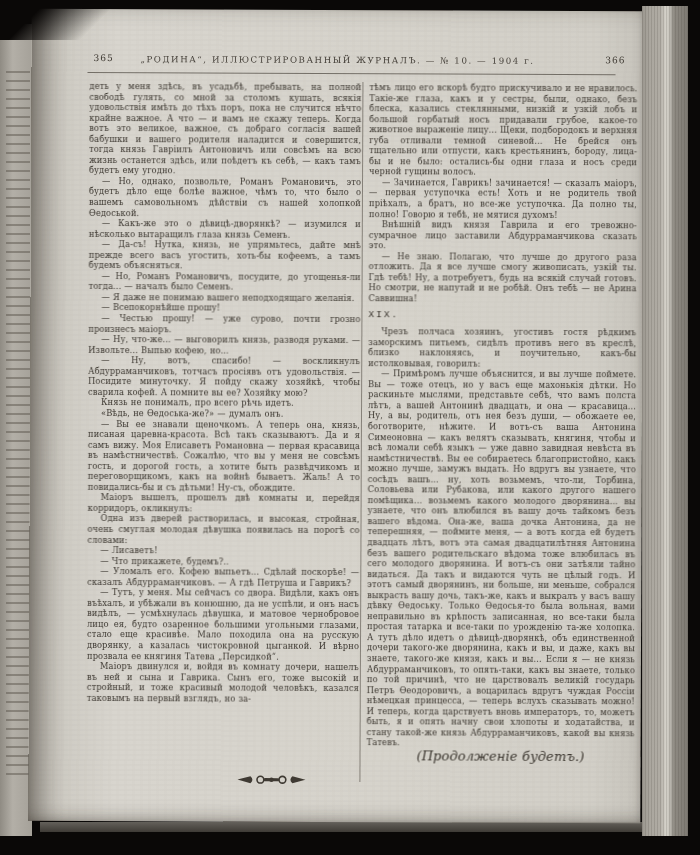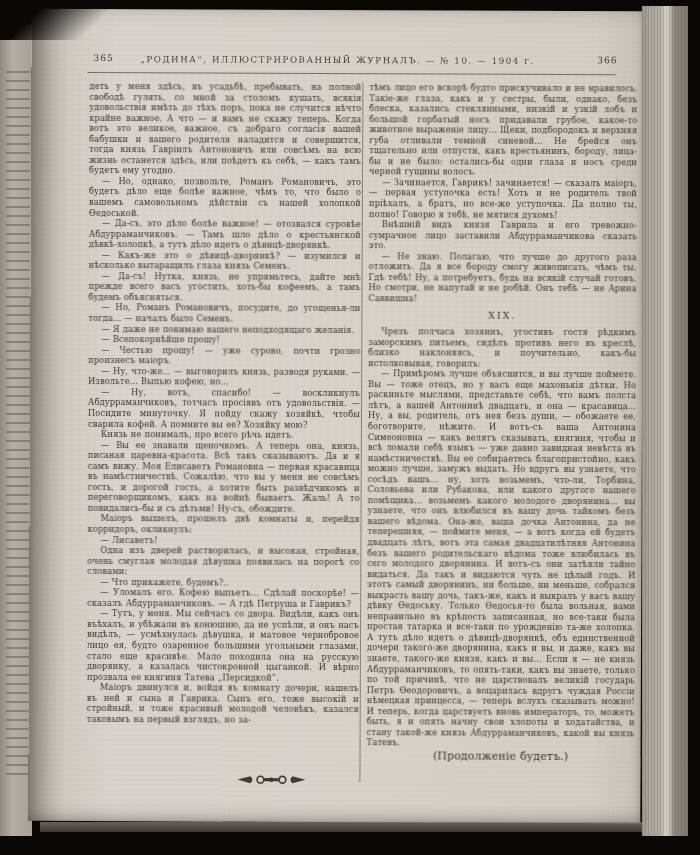--- a/index.html
+++ b/index.html
@@ -16,38 +16,38 @@
     background:linear-gradient(90deg,#b7b3ab 0%,#cfccc4 6%,#d8d5ce 14%,#d6d3cb 60%,#d2cfc7 92%,#c6c3bb 100%);
     box-shadow:inset 18px 0 28px -12px rgba(40,35,28,.55), inset -6px 0 12px -8px rgba(40,35,28,.35), inset 0 -10px 18px -12px rgba(40,35,28,.4);
     transform:rotate(.25deg);transform-origin:50% 50%;overflow:hidden;}
   #page .grain{position:absolute;inset:0;opacity:.18;pointer-events:none;
     background:repeating-linear-gradient(180deg,rgba(120,112,100,.12) 0 2px,transparent 2px 5px),
                repeating-linear-gradient(90deg,rgba(120,112,100,.07) 0 3px,transparent 3px 8px);}
 
   
   .runhead{position:absolute;top:44px;left:0;width:612px;height:16px;color:#3d3831;}
   .pagenum{position:absolute;top:0;font-size:9px;letter-spacing:1px;}
-  #pn-left{left:62px;} #pn-right{right:26px;}
+  #pn-left{left:62px;} #pn-right{right:18px;}
   .journal-title{position:absolute;top:1px;left:0;width:100%;text-align:center;
     font-size:8.6px;letter-spacing:1.6px;color:#46413a;}
   .head-rule{position:absolute;top:63px;left:56px;width:528px;height:1px;background:#5a554d;opacity:.8;}
 
   
   .col{position:absolute;top:72px;width:272px;height:716px;overflow:hidden;
     font-size:8.3px;line-height:10.55px;color:#3a352e;text-align:justify;
     filter:blur(.22px);letter-spacing:.1px;word-spacing:.4px;}
   #col-left{left:58px;}
   #col-right{left:338px;width:268px;}
   .col p{margin:0;text-indent:13px;}
   .col p.noindent{text-indent:0;}
   #column-divider{position:absolute;top:72px;left:331px;width:1px;height:700px;background:#6b665e;opacity:.75;}
 
-  .chapter-head{margin:7px 0 5px 0 !important;text-indent:0 !important;text-align:center;
-    font-size:9.5px;letter-spacing:2px;color:#3a352e;}
-  .continuation-note{margin-top:3px !important;text-indent:0 !important;text-align:center;font-size:11px;}
+  .chapter-head{margin:7px 0 5px 0 !important;text-indent:0 !important;text-align:left;
+    font-size:9.5px;letter-spacing:2px;color:#3a352e;font-family:Liberation Mono, monospace;}
+  .continuation-note{margin-top:3px !important;text-indent:0 !important;text-align:center;font-size:13px;font-style:italic;}
 
   
   #ornament{position:absolute;left:208px;top:764px;width:70px;height:12px;}
 
   
   #fore-edge{position:absolute;left:642px;top:6px;width:46px;height:830px;
     background:linear-gradient(90deg,#9b978f 0,#aaa69e 8px,#b0aca4 18px,#d6d3cb 24px,#c9c6be 27px,#8e8a82 32px,#7e7a73 46px);}
   #fore-edge .striae{position:absolute;inset:0;opacity:.5;
     background:repeating-linear-gradient(90deg,rgba(70,65,58,.35) 0 1px,transparent 1px 3px);}
 
@@ -70,48 +70,48 @@
     <div class="runhead">
       <span class="pagenum" id="pn-left">365</span>
       <div class="journal-title">„РОДИНА“, ИЛЛЮСТРИРОВАННЫЙ ЖУРНАЛЪ. — № 10. — 1904 г.</div>
       <span class="pagenum" id="pn-right">366</span>
     </div>
     <div class="head-rule"></div>
 
     <div class="col" id="col-left">
         <p class="para noindent">деть у меня здѣсь, въ усадьбѣ, пребывать, на полной свободѣ гулять, со мной за столомъ кушать, всякія удовольствія имѣть до тѣхъ поръ, пока не случится нѣчто крайне важное. А что — и вамъ не скажу теперь. Когда вотъ это великое, важное, съ добраго согласія вашей бабушки и вашего родителя наладится и совершится, тогда князь Гавріилъ Антоновичъ или совсѣмъ на всю жизнь останется здѣсь, или поѣдетъ къ себѣ, — какъ тамъ будетъ ему угодно.</p>
         <p class="para">— Но, однако, позвольте, Романъ Романовичъ, это будетъ дѣло еще болѣе важное, чѣмъ то, что было о вашемъ самовольномъ дѣйствіи съ нашей холопкой Ѳедоськой.</p>
-        <p class="para">— Да-съ, это дѣло болѣе важное! — отозвался суровѣе Абдурраманчиковъ. — Тамъ шло дѣло о крестьянской дѣвкѣ-холопкѣ, а тутъ дѣло идетъ о дѣвицѣ-дворянкѣ.</p>
         <p class="para">— Какъ-же это о дѣвицѣ-дворянкѣ? — изумился и нѣсколько вытаращилъ глаза князь Семенъ.</p>
         <p class="para">— Да-съ! Нутка, князь, не упрямьтесь, дайте мнѣ прежде всего васъ угостить, хоть-бы кофеемъ, а тамъ будемъ объясняться.</p>
         <p class="para">— Но, Романъ Романовичъ, посудите, до угощенья-ли тогда... — началъ было Семенъ.</p>
         <p class="para">— Я даже не понимаю вашего неподходящаго желанія.</p>
         <p class="para">— Всепокорнѣйше прошу!</p>
         <p class="para">— Честью прошу! — уже сурово, почти грозно произнесъ маіоръ.</p>
         <p class="para">— Ну, что-же... — выговорилъ князь, разводя руками. — Извольте... Выпью кофею, но...</p>
         <p class="para">— Ну, вотъ, спасибо! — воскликнулъ Абдурраманчиковъ, тотчасъ просіявъ отъ удовольствія. — Посидите минуточку. Я пойду скажу хозяйкѣ, чтобы сварила кофей. А помните вы ее? Хозяйку мою?</p>
         <p class="para">Князь не понималъ, про всего рѣчь идетъ.</p>
+        <p class="para">«Вѣдь, не Ѳедоська-же?» — думалъ онъ.</p>
         <p class="para">— Вы ее знавали щеночкомъ. А теперь она, князь, писаная царевна-красота. Всѣ такъ сказываютъ. Да и я самъ вижу. Моя Елисаветъ Романовна — первая красавица въ намѣстничествѣ. Сожалѣю, что вы у меня не совсѣмъ гость, и дорогой гость, а хотите быть развѣдчикомъ и переговорщикомъ, какъ на войнѣ бываетъ. Жаль! А то повидались-бы и съ дѣтьми! Ну-съ, обождите.</p>
         <p class="para">Маіоръ вышелъ, прошелъ двѣ комнаты и, перейдя корридоръ, окликнулъ:</p>
+        <p class="para">Одна изъ дверей растворилась, и высокая, стройная, очень смуглая молодая дѣвушка появилась на порогѣ со словами:</p>
         <p class="para">— Лисаветъ!</p>
-        <p class="para">Одна изъ дверей растворилась, и высокая, стройная, очень смуглая молодая дѣвушка появилась на порогѣ со словами:</p>
         <p class="para">— Что прикажете, будемъ?..</p>
         <p class="para">— Уломалъ его. Кофею выпьетъ... Сдѣлай поскорѣе! — сказалъ Абдурраманчиковъ. — А гдѣ Петруша и Гаврикъ?</p>
         <p class="para">— Тутъ, у меня. Мы сейчасъ со двора. Видѣли, какъ онъ въѣхалъ, и убѣжали въ конюшню, да не успѣли, и онъ насъ видѣлъ, — усмѣхнулась дѣвушка, и матовое чернобровое лицо ея, будто озаренное большими угольными глазами, стало еще красивѣе. Мало походила она на русскую дворянку, а казалась чистокровной цыганкой. И вѣрно прозвала ее княгиня Татева „Персидкой“.</p>
         <p class="para">Маіоръ двинулся и, войдя въ комнату дочери, нашелъ въ ней и сына и Гаврика. Сынъ его, тоже высокій и стройный, и тоже красивый молодой человѣкъ, казался таковымъ на первый взглядъ, но за-</p>
       </div>
 
     <div id="column-divider"></div>
 
     <div class="col" id="col-right">
       <div>
           <p class="para noindent">тѣмъ лицо его вскорѣ будто прискучивало и не нравилось. Такіе-же глаза, какъ и у сестры, были, однако, безъ блеска, казались стеклянными, низкій и узкій лобъ и большой горбатый носъ придавали грубое, какое-то животное выраженіе лицу... Щеки, подбородокъ и верхняя губа отливали темной синевой... Не брейся онъ тщательно или отпусти, какъ крестьянинъ, бороду, лица-бы и не было: остались-бы одни глаза и носъ среди черной гущины волосъ.</p>
           <p class="para">— Зачинается, Гаврикъ! зачинается! — сказалъ маіоръ, — первая уступочка есть! Хоть и не родитель твой пріѣхалъ, а братъ, но все-же уступочка. Да полно ты, полно! Говорю я тебѣ, не мятися духомъ!</p>
           <p class="para">Внѣшній видъ князя Гаврила и его тревожно-сумрачное лицо заставили Абдурраманчикова сказать это.</p>
-          <p class="para">— Не знаю. Полагаю, что лучше до другого раза отложить. Да я все бороду смогу живописать, чѣмъ ты. Гдѣ тебѣ! Ну, а потребуетъ, будь на всякій случай готовъ. Но смотри, не напутай и не робѣй. Онъ тебѣ — не Арина Саввишна!</p>
+          <p class="para">— Не знаю. Полагаю, что лучше до другого раза отложить. Да я все лучше смогу живописать, узкій ты. Гдѣ тебѣ! Ну, а потребуетъ, будь на всякій случай готовъ. Но смотри, не напутай и не робѣй. Онъ тебѣ — не Арина Саввишна!</p>
         </div>
       <p class="chapter-head">XIX.</p>
       <div>
           <p class="para">Чрезъ полчаса хозяинъ, угостивъ гостя рѣдкимъ заморскимъ питьемъ, сидѣлъ противъ него въ креслѣ, близко наклоняясь, и поучительно, какъ-бы истолковывая, говорилъ:</p>
           <p class="para">— Примѣромъ лучше объяснится, и вы лучше поймете. Вы — тоже отецъ, но у васъ еще махонькія дѣтки. Но раскиньте мыслями, представьте себѣ, что вамъ полста лѣтъ, а вашей Антонинѣ двадцать, и она — красавица... Ну, а вы, родитель, отъ нея безъ души, — обожаете ее, боготворите, нѣжите. И вотъ-съ ваша Антонина Симеоновна — какъ велятъ сказывать, княгиня, чтобы и всѣ ломали себѣ языкъ — уже давно завидная невѣста въ намѣстничествѣ. Вы ее собираетесь благопристойно, какъ можно лучше, замужъ выдать. Но вдругъ вы узнаете, что сосѣдъ вашъ... ну, хоть возьмемъ, что-ли, Торбина, Соловьева или Рубакова, или какого другого нашего помѣщика... возьмемъ какого молодого дворянина... вы узнаете, что онъ влюбился въ вашу дочь тайкомъ безъ вашего вѣдома. Она-же, ваша дочка Антонина, да не теперешняя, — поймите меня, — а вотъ когда ей будетъ двадцать лѣтъ, вотъ эта самая двадцатилѣтняя Антонина безъ вашего родительскаго вѣдома тоже влюбилась въ сего молодого дворянина. И вотъ-съ они затѣяли тайно видаться. Да такъ и видаются чуть не цѣлый годъ. И этотъ самый дворянинъ, ни больше, ни меньше, собрался выкрасть вашу дочь, такъ-же, какъ и выкралъ у васъ вашу дѣвку Ѳедоську. Только Ѳедосья-то была вольная, вами неправильно въ крѣпость записанная, но все-таки была простая татарка и все-таки по урожденію та-же холопка. А тутъ дѣло идетъ о дѣвицѣ-дворянкѣ, объ единственной дочери такого-же дворянина, какъ и вы, и даже, какъ вы знаете, такого-же князя, какъ и вы... Если я — не князь Абдурраманчиковъ, то опять-таки, какъ вы знаете, только по той причинѣ, что не царствовалъ великій государь Петръ Ѳеодоровичъ, а воцарилась вдругъ чуждая Россіи нѣмецкая принцесса, — теперь вслухъ сказывать можно! И теперь, когда царствуетъ вновь императоръ, то, можетъ быть, я и опять начну свои хлопоты и ходатайства, и стану такой-же князь Абдурраманчиковъ, какой вы князь Татевъ.</p>
         </div>
       <p class="continuation-note">(Продолженіе будетъ.)</p>
     </div>
 
     <svg id="ornament" viewBox="0 0 70 12">

